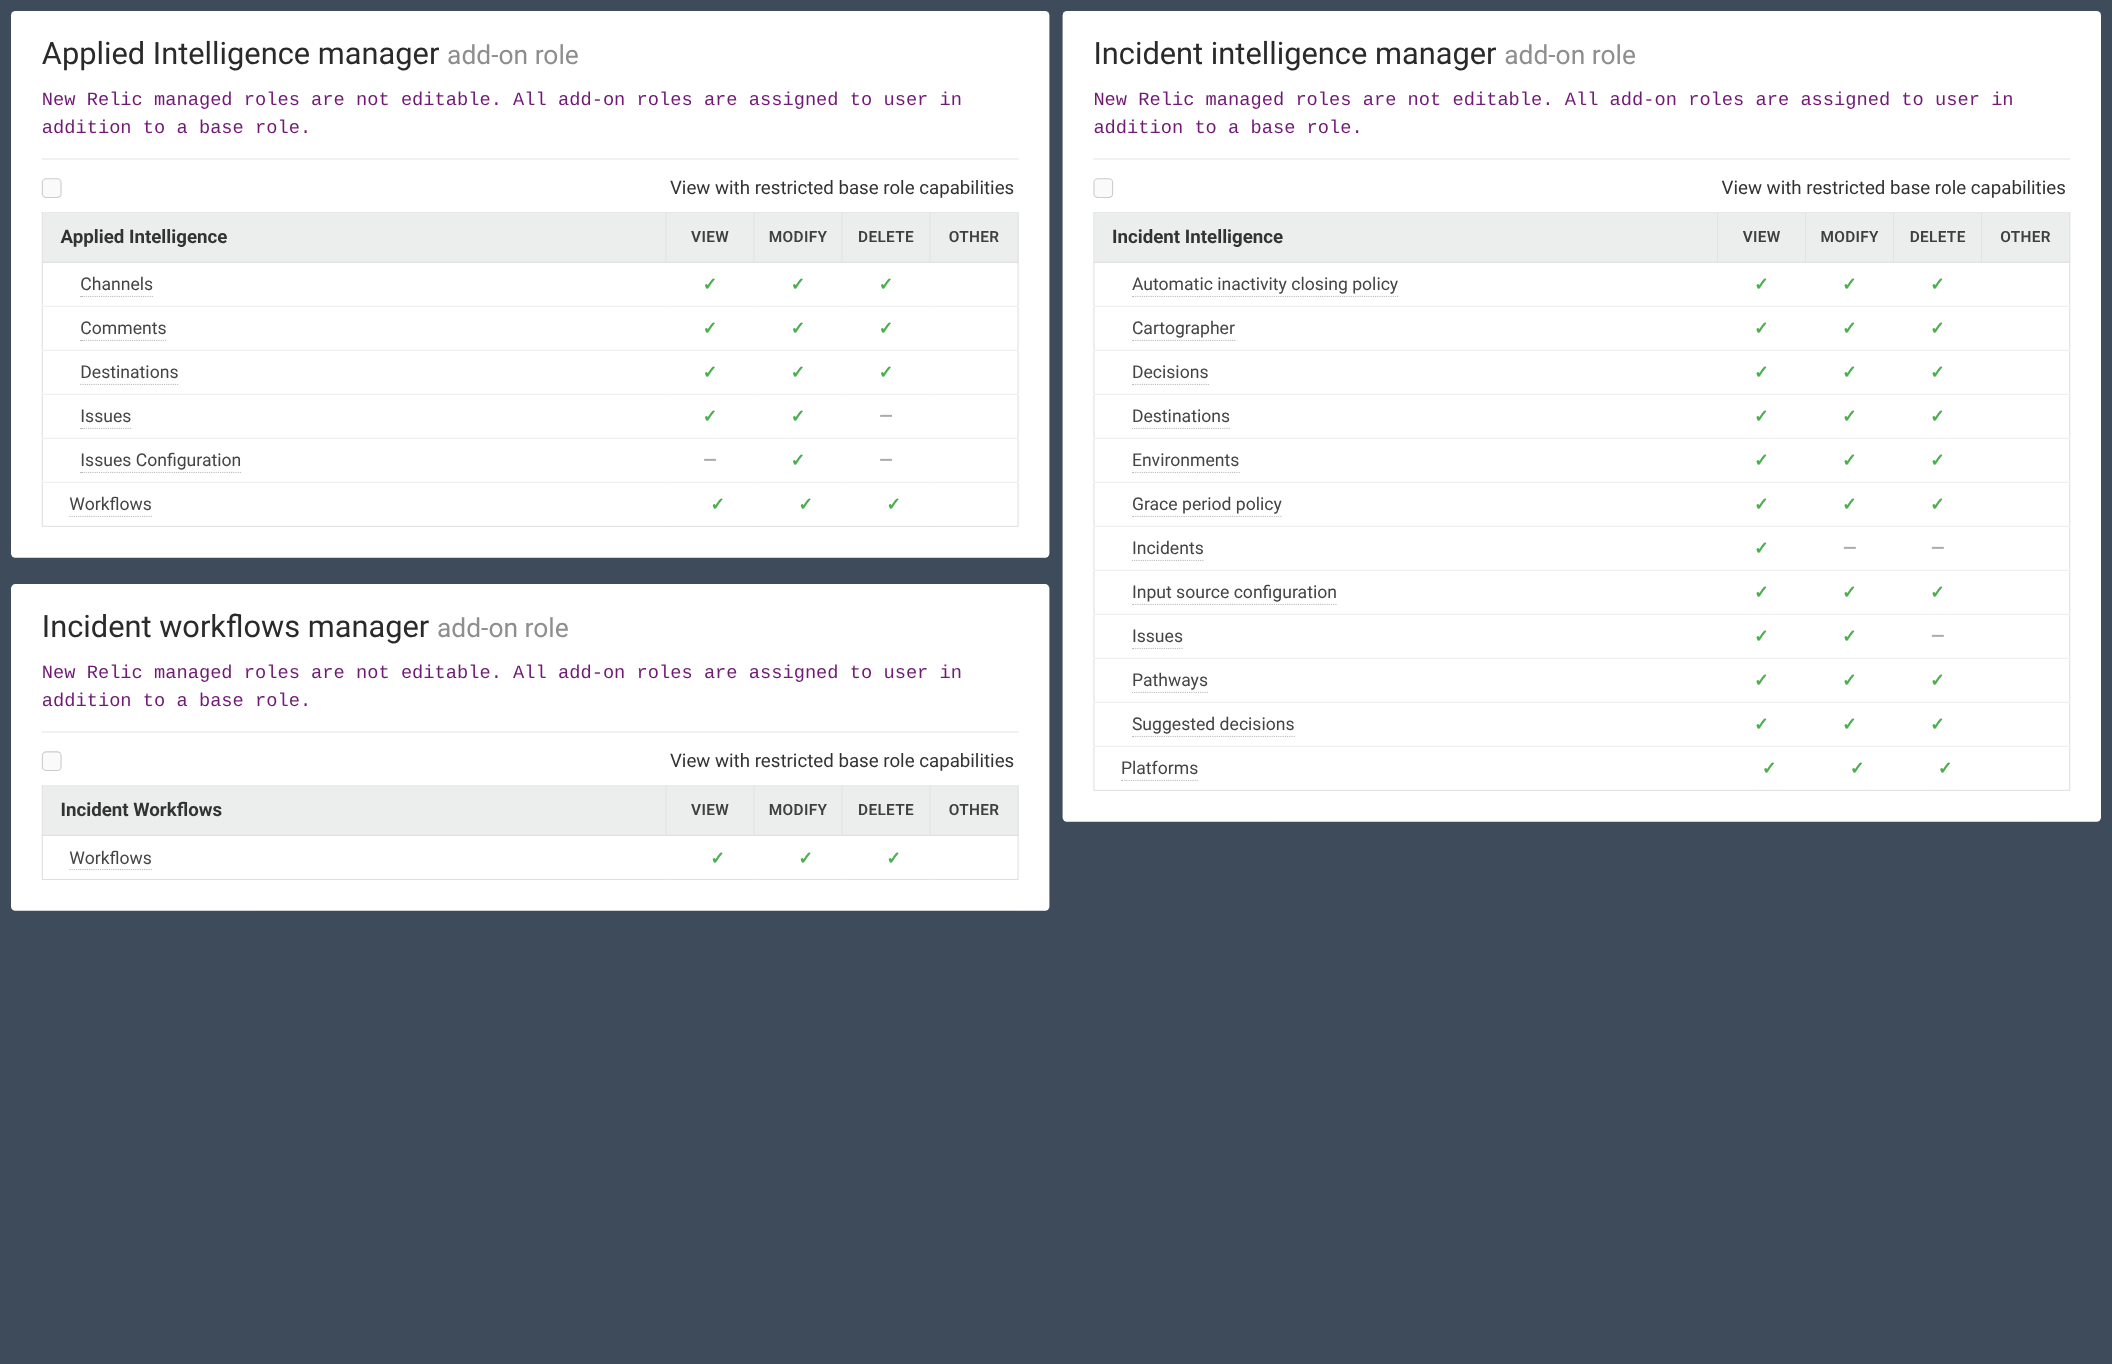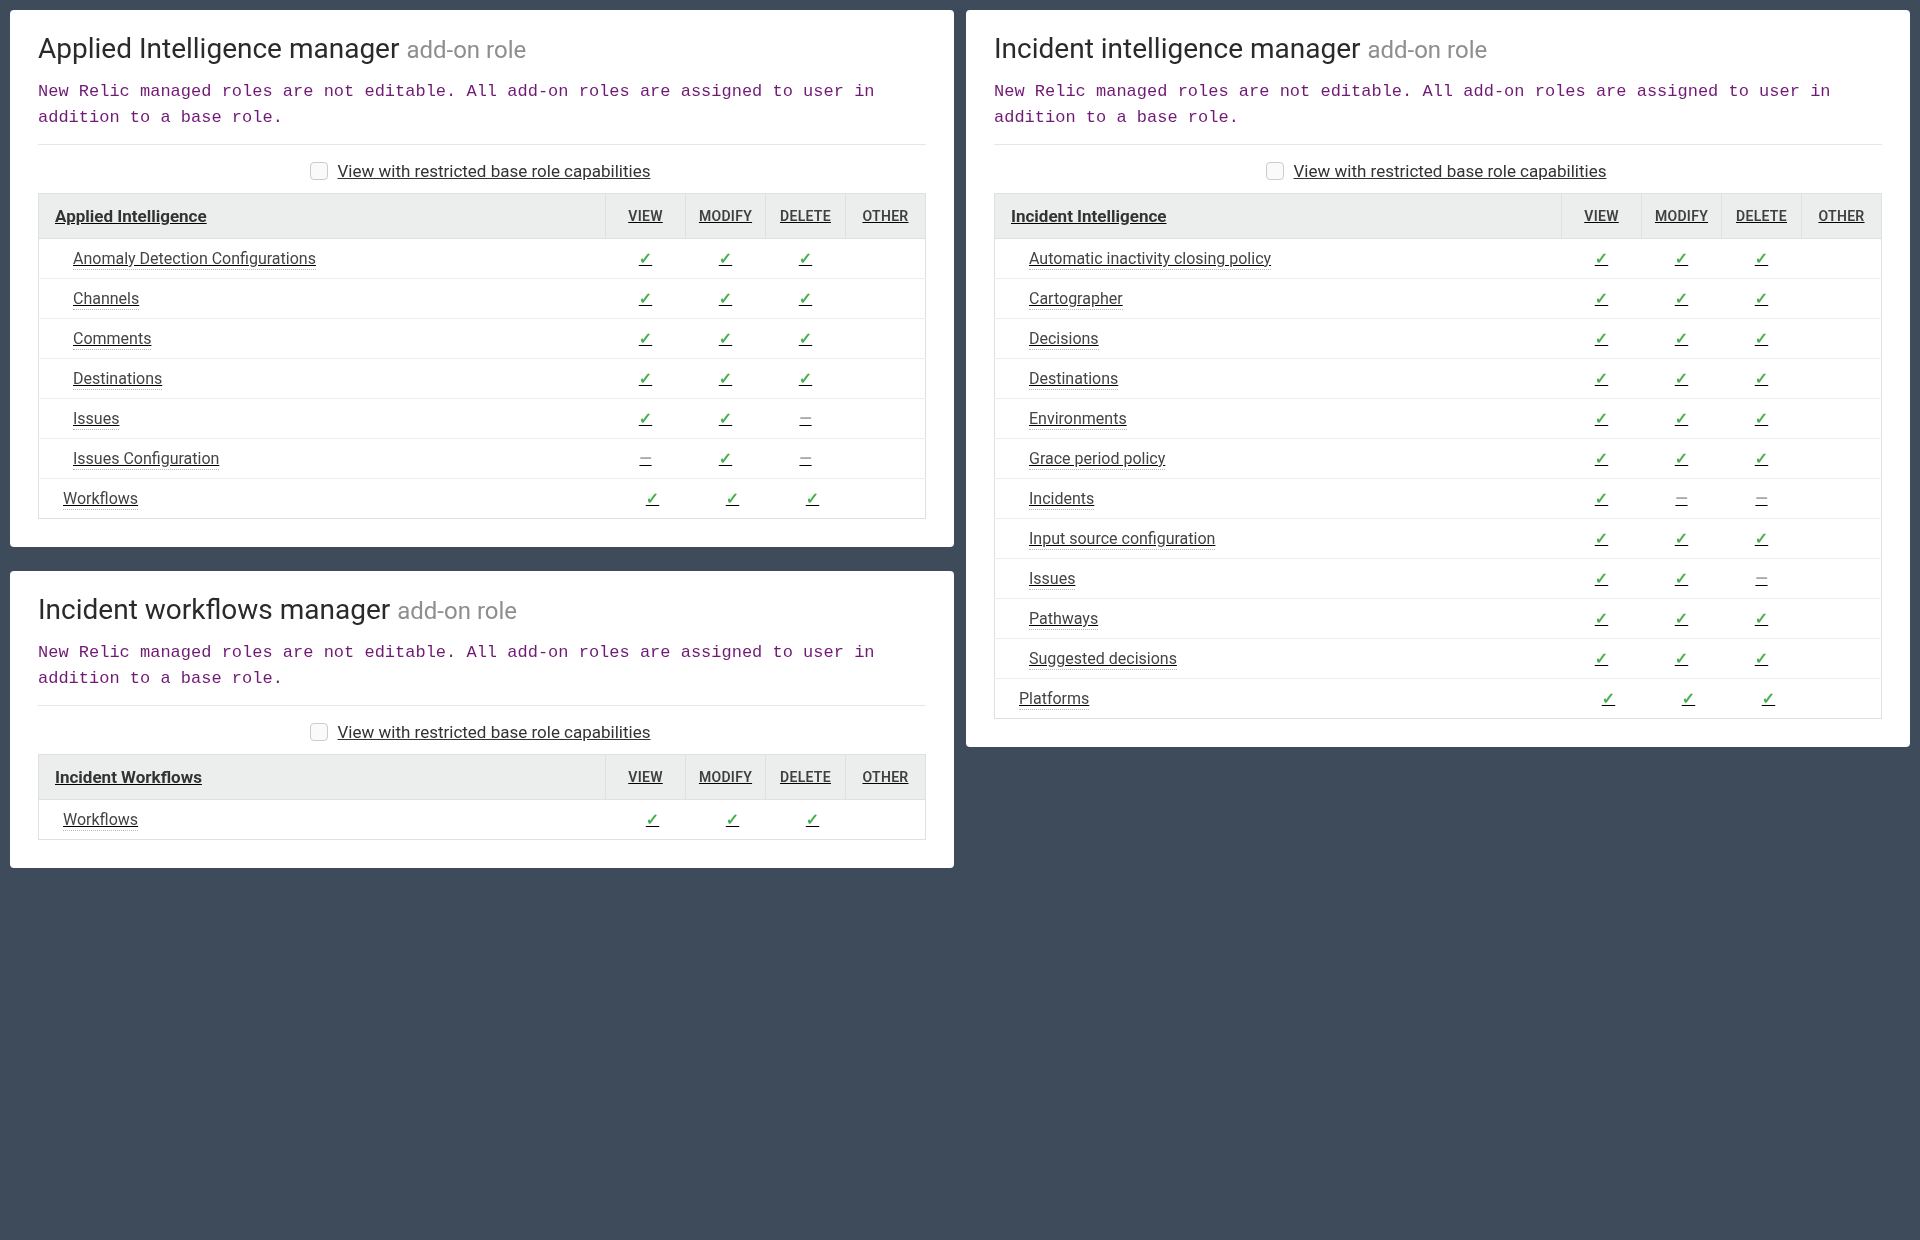--- a/index.html
+++ b/index.html
@@ -32,42 +32,40 @@
     font-size: 17px;
     color: #701a75;
     line-height: 1.5;
     padding-bottom: 14px;
     border-bottom: 1px solid #e6e6e6;
     margin-bottom: 16px;
     font-family: Liberation Mono, monospace;
   }
   .restrict-row {
     display: flex;
-    justify-content: center;
+    justify-content: space-between;
     align-items: center;
     gap: 10px;
     font-size: 17px;
     color: #333;
     margin-bottom: 12px;
     padding-right: 4px;
-    text-decoration: underline;
   }
   .restrict-row input[type=checkbox] {
     width: 18px;
     height: 18px;
     appearance: none;
     border: 1px solid #ccc;
     border-radius: 4px;
     background: #fafafa;
   }
   table.perm {
     width: 100%;
     border-collapse: collapse;
     font-size: 16px;
-    text-decoration: underline;
   }
   table.perm thead th {
     background: #eceeee;
     color: #404040;
     text-align: left;
     font-weight: 600;
     padding: 12px 10px;
     border: 1px solid #e0e0e0;
     font-size: 15px;
   }
@@ -121,27 +119,20 @@
           <tr>
             <th>Applied Intelligence</th>
             <th class="col-cap">VIEW</th>
             <th class="col-cap">MODIFY</th>
             <th class="col-cap">DELETE</th>
             <th class="col-cap">OTHER</th>
           </tr>
         </thead>
         <tbody>
           <tr>
-            <td><span class="name">Anomaly Detection Configurations</span></td>
-            <td class="cap"><span class="check">✓</span></td>
-            <td class="cap"><span class="check">✓</span></td>
-            <td class="cap"><span class="check">✓</span></td>
-            <td class="cap"></td>
-          </tr>
-          <tr>
             <td><span class="name">Channels</span></td>
             <td class="cap"><span class="check">✓</span></td>
             <td class="cap"><span class="check">✓</span></td>
             <td class="cap"><span class="check">✓</span></td>
             <td class="cap"></td>
           </tr>
           <tr>
             <td><span class="name">Comments</span></td>
             <td class="cap"><span class="check">✓</span></td>
             <td class="cap"><span class="check">✓</span></td>

